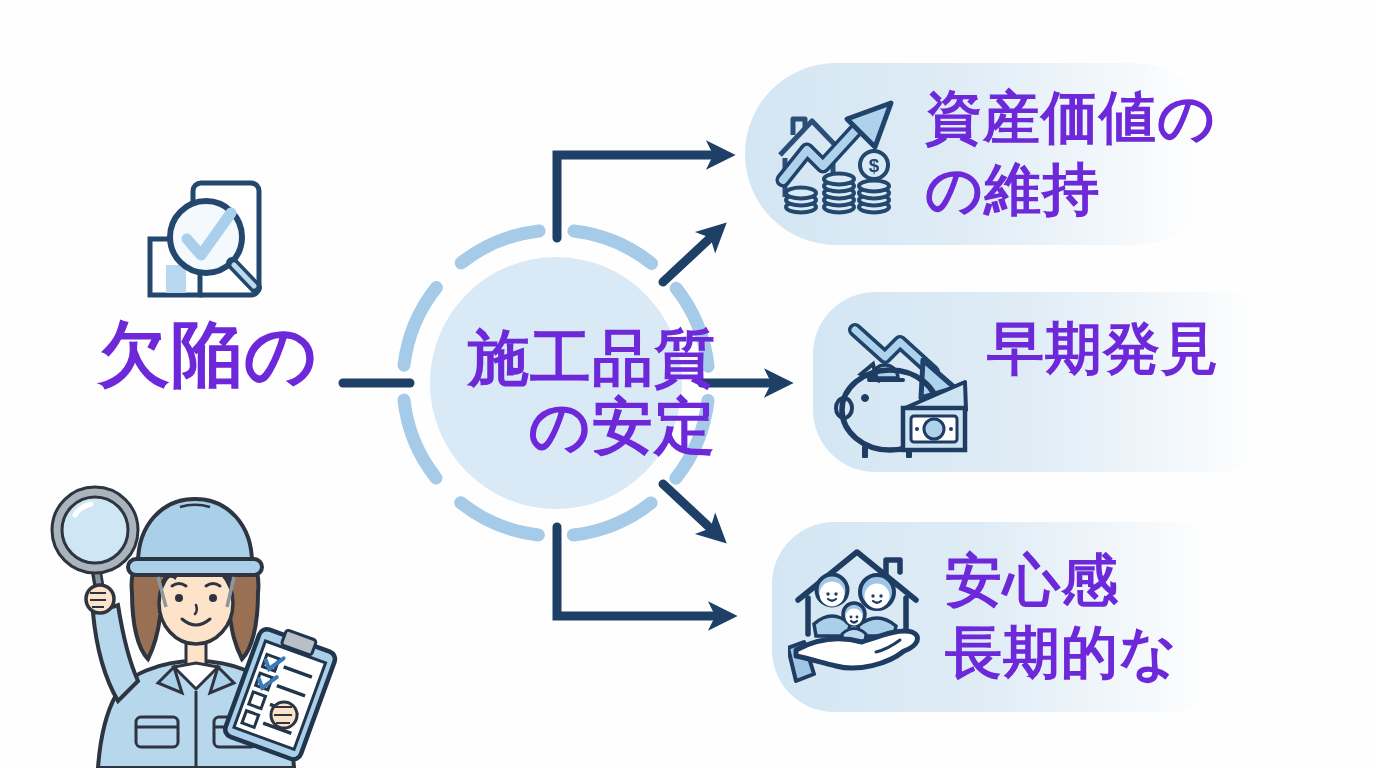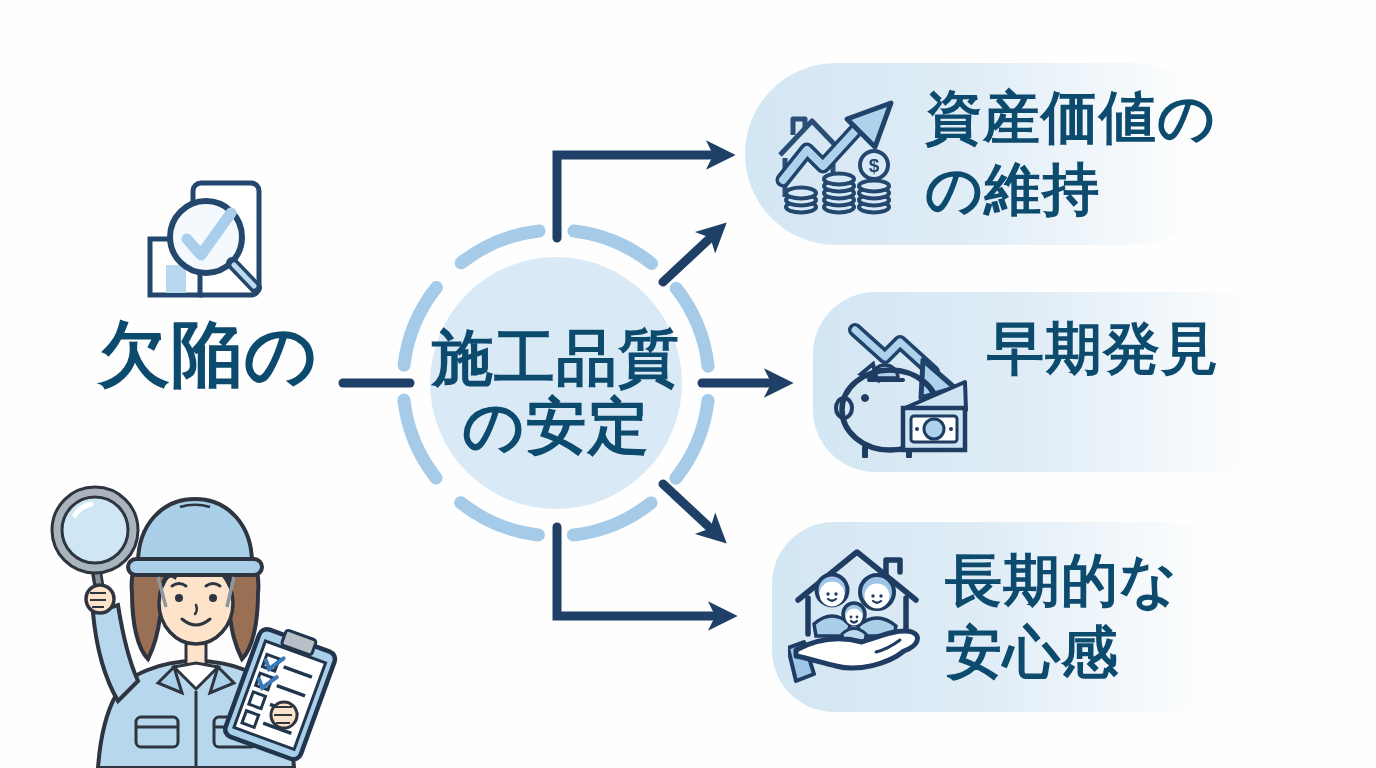--- a/index.html
+++ b/index.html
@@ -1,20 +1,20 @@
 <!DOCTYPE html>
 <html><head>
 <meta charset="utf-8">
 <style>
   html,body{margin:0;padding:0;background:#fff;}
   .canvas{position:relative;width:1376px;height:768px;background:#fefefe;overflow:hidden;
           font-family:"Liberation Sans","DejaVu Sans",sans-serif;}
   .layer{position:absolute;left:0;top:0;}
-  .label{position:absolute;font-weight:700;color:#0c4a6e;letter-spacing:1px;}
-  .center-label{left:396px;top:324px;width:320px;text-align:center;font-size:61px;line-height:68px;}
+  .label{position:absolute;font-weight:700;color:#6d28d9;letter-spacing:1px;}
+  .center-label{left:396px;top:324px;width:320px;text-align:right;font-size:61px;line-height:68px;}
   .cause-label{left:48px;top:320px;width:320px;text-align:center;font-size:72px;line-height:69px;}
   .benefit-text{font-size:57px;line-height:72px;white-space:nowrap;}
   .t1{left:925px;top:81px;}
   .t2{left:987px;top:312px;}
   .t3{left:945px;top:544px;}
   .benefit-box{position:absolute;}
   .box1{left:745px;top:63px;width:478px;height:182px;border-radius:91px;
         background:linear-gradient(90deg,#d3e6f3 0%,#dfecf6 45%,rgba(255,255,255,0) 95%);}
   .box2{left:813px;top:292px;width:470px;height:180px;border-radius:62px;
         background:linear-gradient(90deg,#d3e6f3 0%,#dfecf6 45%,rgba(255,255,255,0) 95%);}
@@ -160,22 +160,22 @@
           <path d="M63,73 q3,3 6,0"></path>
       </g>
     </g>
     <g>
       <polygon points="0,100 16,94 26,126 8,133" fill="#9fc6e6" stroke="#1f3c62" stroke-width="4" stroke-linejoin="round"></polygon>
       <path d="M8,102 C30,90 52,88 74,94 C92,88 112,80 124,84 C134,88 130,98 116,103 C100,116 70,124 48,118 C32,114 18,110 8,108 Z" fill="#fff" stroke="#1f3c62" stroke-width="5" stroke-linejoin="round"></path>
       <path d="M112,92 C104,98 96,102 88,104" fill="none" stroke="#1f3c62" stroke-width="3" stroke-linecap="round"></path>
     </g>
   </svg>
   <div class="label benefit-text t3 layer" style="position:absolute">
+    <div>安心感</div>
     <div>長期的な</div>
-    <div>安心感</div>
   </div>
 
   <svg class="icon worker" width="345" height="283" viewBox="0 0 345 283">
 
     <path d="M86,210 C96,190 130,176 166,176 C202,176 238,190 248,210 C258,228 262,255 264,283 L68,283 C70,255 76,228 86,210 Z" fill="#b7d7ec" stroke="#2e3440" stroke-width="4"></path>
     <rect x="156" y="158" width="20" height="24" fill="#fde3c9" stroke="#2e3440" stroke-width="3"></rect>
     <path d="M144,182 L166,204 L188,182 L166,178 Z" fill="#fff" stroke="#2e3440" stroke-width="3"></path>
     <path d="M144,182 L128,198 L152,208 Z" fill="#a9cfe9" stroke="#2e3440" stroke-width="3"></path>
     <path d="M188,182 L204,198 L180,208 Z" fill="#a9cfe9" stroke="#2e3440" stroke-width="3"></path>
     <line x1="166" y1="206" x2="166" y2="283" stroke="#2e3440" stroke-width="3"></line>

